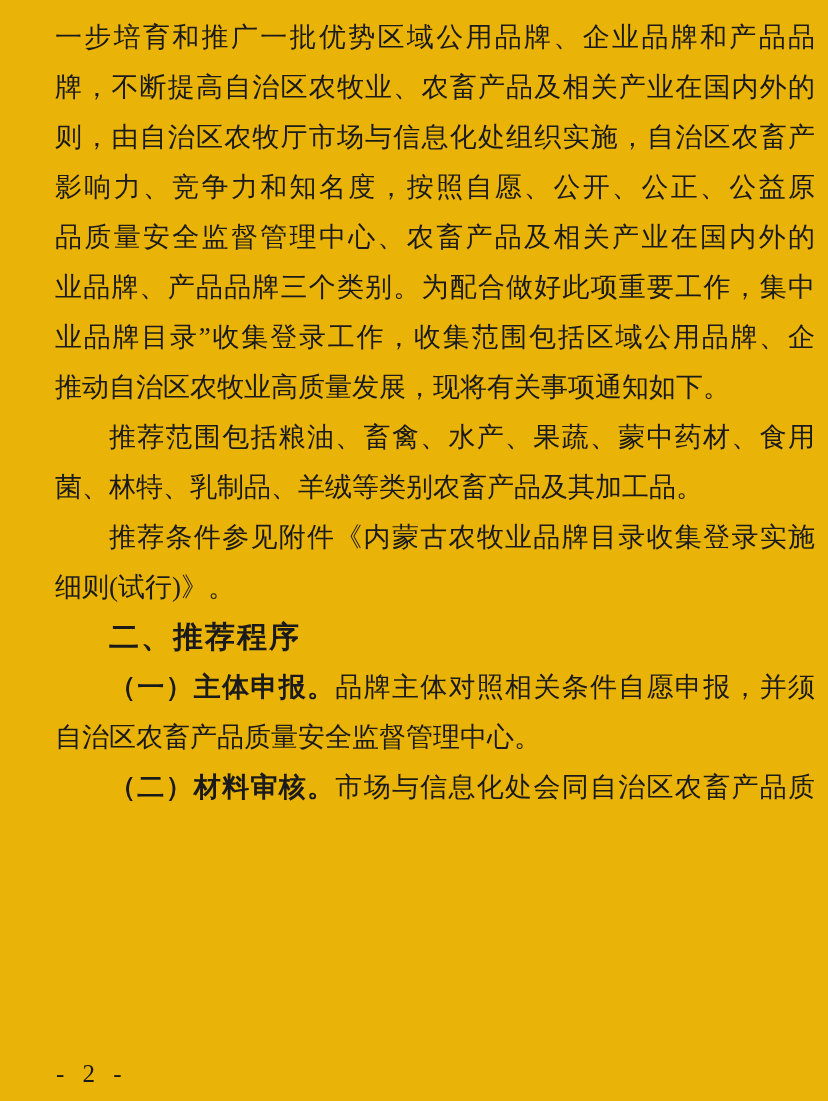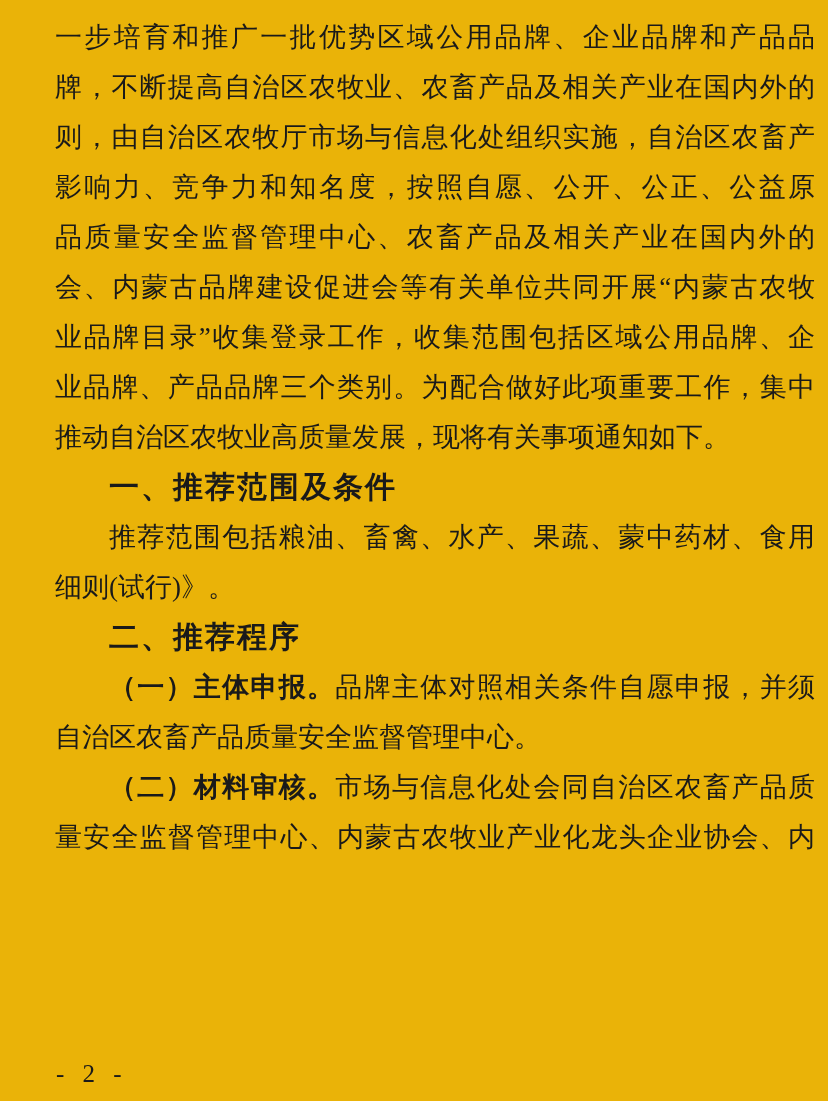--- a/index.html
+++ b/index.html
@@ -74,29 +74,28 @@
 </head>
 <body>
 
 <div class="page">
   <div class="doc-body">
       <div class="line j"><span class="r-run">一步培育和推广一批优势区域公用品牌、企业品牌和产品品</span></div>
       <div class="line j"><span class="r-run">牌，不断提高自治区农牧业、农畜产品及相关产业在国内外的</span></div>
       <div class="line j"><span class="r-run">则，由自治区农牧厅市场与信息化处组织实施，自治区农畜产</span></div>
       <div class="line j"><span class="r-run">影响力、竞争力和知名度，按照自愿、公开、公正、公益原</span></div>
       <div class="line j"><span class="r-run">品质量安全监督管理中心、农畜产品及相关产业在国内外的</span></div>
-      <div class="line j"><span class="r-run">会、内蒙古品牌建设促进会等有关单位共同开展“内蒙古农牧</span></div>
+      <div class="line j"><span class="r-run">业品牌、产品品牌三个类别。为配合做好此项重要工作，集中</span></div>
       <div class="line j"><span class="r-run">业品牌目录”收集登录工作，收集范围包括区域公用品牌、企</span></div>
-      <div class="line j"><span class="r-run">业品牌、产品品牌三个类别。为配合做好此项重要工作，集中</span></div>
       <div class="line"><span class="r-run">推动自治区农牧业高质量发展，现将有关事项通知如下。</span></div>
-      <div class="line ind heading"><span class="b-run">一、推荐范围及条件</span></div>
       <div class="line j ind"><span class="r-run">推荐范围包括粮油、畜禽、水产、果蔬、蒙中药材、食用</span></div>
+      <div class="line"><span class="r-run">菌、林特、乳制品、羊绒等类别农畜产品及其加工品。</span></div>
+      <div class="line j ind"><span class="r-run">推荐条件参见附件《内蒙古农牧业品牌目录收集登录实施</span></div>
       <div class="line"><span class="r-run">细则(试行)》。</span></div>
       <div class="line ind heading"><span class="b-run">二、推荐程序</span></div>
       <div class="line j ind"><span class="b-run">（一）主体申报。</span><span class="r-run">品牌主体对照相关条件自愿申报，并须</span></div>
       <div class="line"><span class="r-run">自治区农畜产品质量安全监督管理中心。</span></div>
       <div class="line j ind"><span class="b-run">（二）材料审核。</span><span class="r-run">市场与信息化处会同自治区农畜产品质</span></div>
-      <div class="line j"><span class="r-run">量安全监督管理中心、内蒙古农牧业产业化龙头企业协会、内</span></div>
     </div>
   <div class="footer">
     <span>- 2 -</span>
   </div>
 </div>
 
 </body></html>

